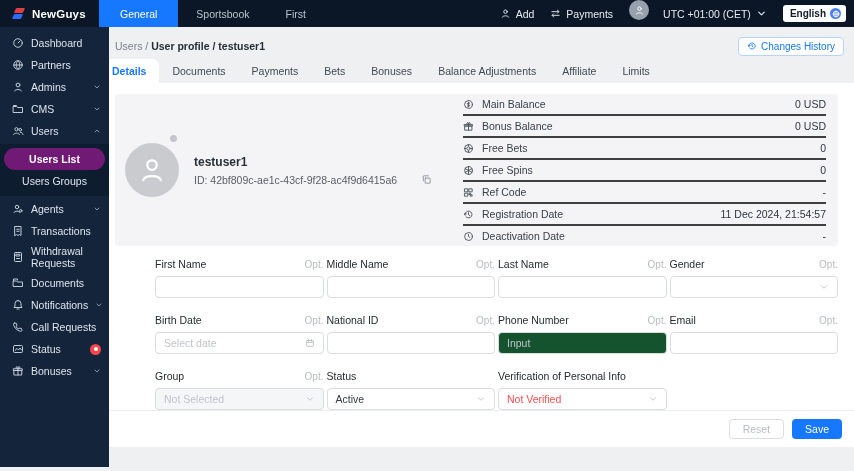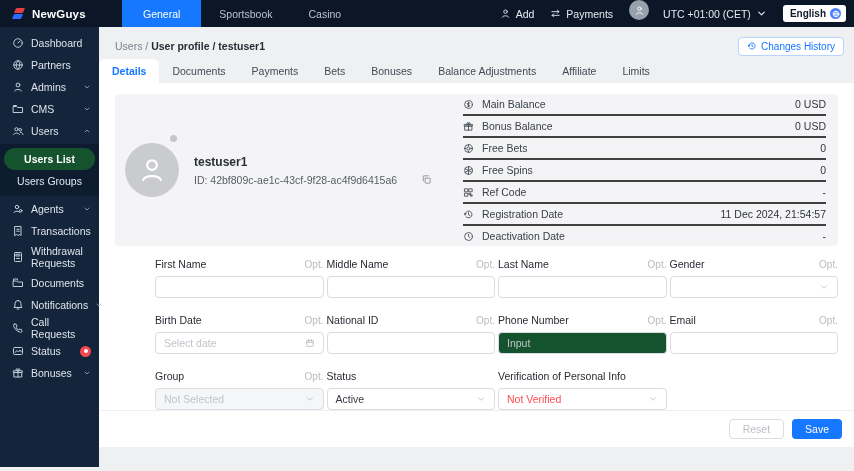--- a/index.html
+++ b/index.html
@@ -2,49 +2,49 @@
 <html><head>
 <meta charset="utf-8">
 <style>
   * { margin:0; padding:0; box-sizing:border-box; }
   html,body { width:854px; height:471px; overflow:hidden; }
   body { font-family:"Liberation Sans", sans-serif; background:#eef0f2; position:relative; }
   .icn { width:12px; height:12px; fill:none; stroke:currentColor; stroke-width:2; stroke-linecap:round; stroke-linejoin:round; flex:none; }
 
   
   .header { position:absolute; top:0; left:0; right:0; height:27px; background:#0b1726; display:flex; align-items:stretch; z-index:5; }
-  .brand { width:122px; display:flex; align-items:center; gap:6px; padding-left:11px; flex:none; }
+  .brand { width:99px; display:flex; align-items:center; gap:6px; padding-left:11px; flex:none; }
   .logo { position:relative; width:15px; height:15px; flex:none; }
   .logo .bar { position:absolute; width:9px; height:5px; transform:skewX(-24deg); border-radius:1px; }
   .logo .bar.r { background:#e23c44; top:2px; left:4px; }
   .logo .bar.b { background:#2b6bff; top:8px; left:2px; }
   .brand-name { color:#fff; font-size:11.5px; font-weight:700; letter-spacing:.2px; }
   .nav-tab { display:flex; align-items:center; padding:0 18px; font-size:10.5px; color:#b9c2cd; cursor:pointer; }
   .nav-tab.active { background:#1677ff; color:#fff; padding:0 21px; }
   .hspacer { flex:1; }
   .hact { display:flex; align-items:center; gap:5px; color:#e6ebf1; font-size:10.5px; margin-right:16px; cursor:pointer; }
   .hact .icn { width:11px; height:11px; }
   .avatar-sm { width:20px; height:20px; border-radius:50%; background:#97a1ad; display:flex; align-items:center; justify-content:center; color:#fff; margin-right:14px; cursor:pointer; }
   .avatar-sm .icn { width:11px; height:11px; stroke:#fff; }
   .chev-s { width:8px; height:8px; stroke-width:2.4; }
   .lang-btn { height:17px; background:#fff; border-radius:3px; display:flex; align-items:center; gap:4px; padding:0 5px 0 7px; color:#111b29; font-size:10px; font-weight:600; margin-right:8px; align-self:center; cursor:pointer; }
   .globe-dot { width:11px; height:11px; border-radius:50%; background:#4a7dff; display:flex; align-items:center; justify-content:center; color:#fff; }
   .globe-dot .icn { width:8px; height:8px; stroke-width:2.6; }
 
   
-  .sidebar { position:absolute; top:27px; left:0; bottom:4px; width:99px; background:#13243b; padding-top:5px; z-index:4; }
+  .sidebar { position:absolute; top:27px; left:0; bottom:4px; width:109px; background:#13243b; padding-top:5px; z-index:4; }
   .sitem { display:flex; align-items:center; gap:7px; padding:0 8px 0 12px; min-height:22px; color:#dde4ec; font-size:10.5px; cursor:pointer; }
   .sitem .icn { color:#c2cbd7; }
   .sitem.wrap2 { line-height:1.15; min-height:30px; }
   .sitem .lbl { flex:1; }
   .chev { margin-left:auto; color:#93a0b0; }
   .chev .icn { width:8px; height:8px; }
   .submenu { background:#0e1c30; padding:4px 0; margin:2px 0; }
   .subitem { display:flex; align-items:center; justify-content:center; height:22px; font-size:10.5px; color:#dfe6ee; cursor:pointer; }
-  .subitem.active { background:#14532d; color:#fff; border-radius:12px; margin:0 4px; font-weight:600; }
+  .subitem.active { background:#701a75; color:#fff; border-radius:12px; margin:0 4px; font-weight:600; }
   .badge-dot { margin-left:auto; width:11px; height:11px; border-radius:50%; background:#f5484d; display:flex; align-items:center; justify-content:center; }
   .badge-dot::after { content:""; width:4px; height:4px; border-radius:50%; background:#fff; }
 
   
   .main { position:absolute; left:99px; top:27px; right:0; bottom:0; background:#eef0f2; }
   .crumbrow { height:32px; display:flex; align-items:center; justify-content:space-between; padding:6px 10px 0 16px; }
   .breadcrumb { font-size:10.5px; color:#7b828c; }
   .breadcrumb .cur { color:#262c34; font-weight:600; }
   .chg-btn { height:19px; border:1px solid #b9d2ff; border-radius:4px; background:#fff; color:#1677ff; font-size:10px; display:flex; align-items:center; gap:4px; padding:0 8px; cursor:pointer; }
   .chg-btn .icn { width:10px; height:10px; }
@@ -201,21 +201,21 @@
 <div class="header">
   <div class="brand">
     <span class="logo">
         <span class="bar r"></span>
         <span class="bar b"></span>
       </span>
     <span class="brand-name">NewGuys</span>
   </div>
   <div class="nav-tab active">General</div>
   <div class="nav-tab">Sportsbook</div>
-  <div class="nav-tab">Casino</div>
+  <div class="nav-tab">First</div>
   <div class="hspacer"></div>
   <div class="hact">
     <svg class="icn">
         <use href="#i-person"></use>
       </svg>
     <span>Add</span>
   </div>
   <div class="hact">
     <svg class="icn">
         <use href="#i-swap"></use>

